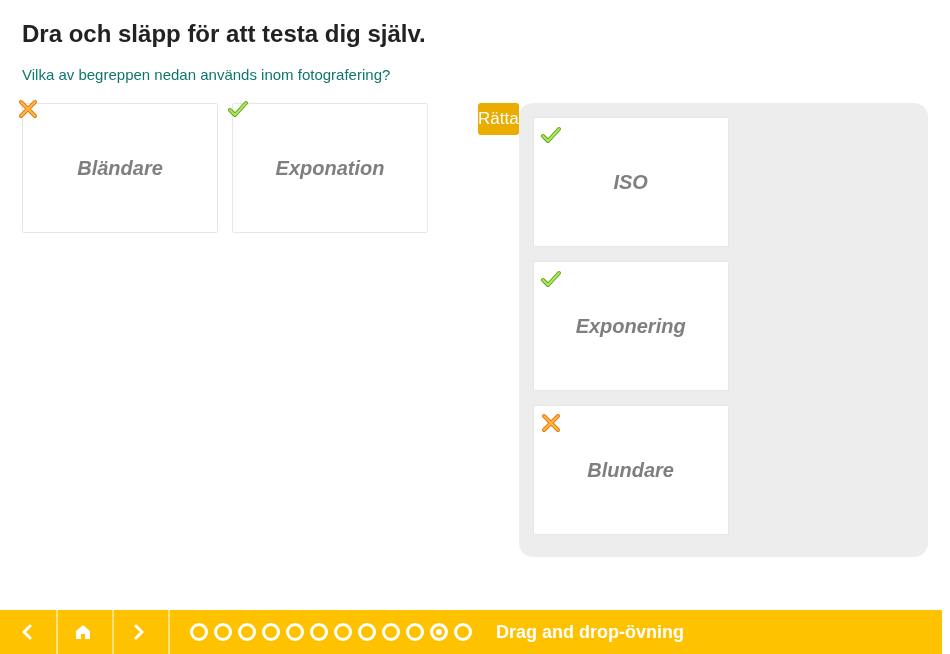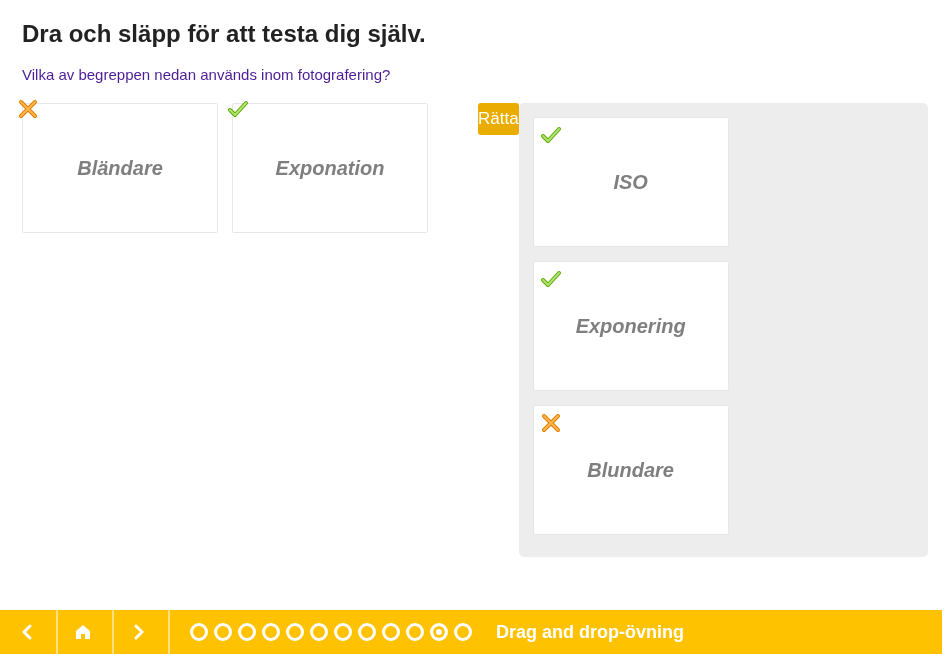--- a/index.html
+++ b/index.html
@@ -1,41 +1,41 @@
 <!DOCTYPE html>
 <html><head>
 <meta charset="utf-8">
 <style>
   * { box-sizing: border-box; margin: 0; padding: 0; }
   html, body { width: 950px; height: 654px; font-family: "Segoe UI", Arial, sans-serif; background: #fff; }
   .page { position: relative; width: 950px; height: 654px; }
   .content { padding: 20px 22px 0 22px; }
   h1.title { font-size: 24px; font-weight: 700; color: #222; margin-bottom: 18px; }
-  p.subtitle { font-size: 15px; color: #4c1d95; margin-bottom: 20px; }
+  p.subtitle { font-size: 15px; color: #0f766e; margin-bottom: 20px; }
 
   .columns { display: flex; gap: 24px; }
   .left-col { width: 432px; }
   .right-col { flex: 1; display: flex; }
 
   .check-btn {
     background: #ebac00;
     color: #fff;
     text-align: center;
     height: 32px;
     line-height: 32px;
     font-size: 17px;
     border-radius: 3px;
     margin-bottom: 10px;
     cursor: pointer;
   }
 
   .card-grid { display: flex; flex-wrap: wrap; gap: 14px; }
   .drop-zone {
     background: #ededed;
-    border-radius: 5px;
+    border-radius: 14px;
     padding: 14px;
     min-height: 454px;
     display: flex;
     flex-wrap: wrap;
     align-content: flex-start;
     gap: 14px;
     align-items: flex-end;
   }
 
   .card {

